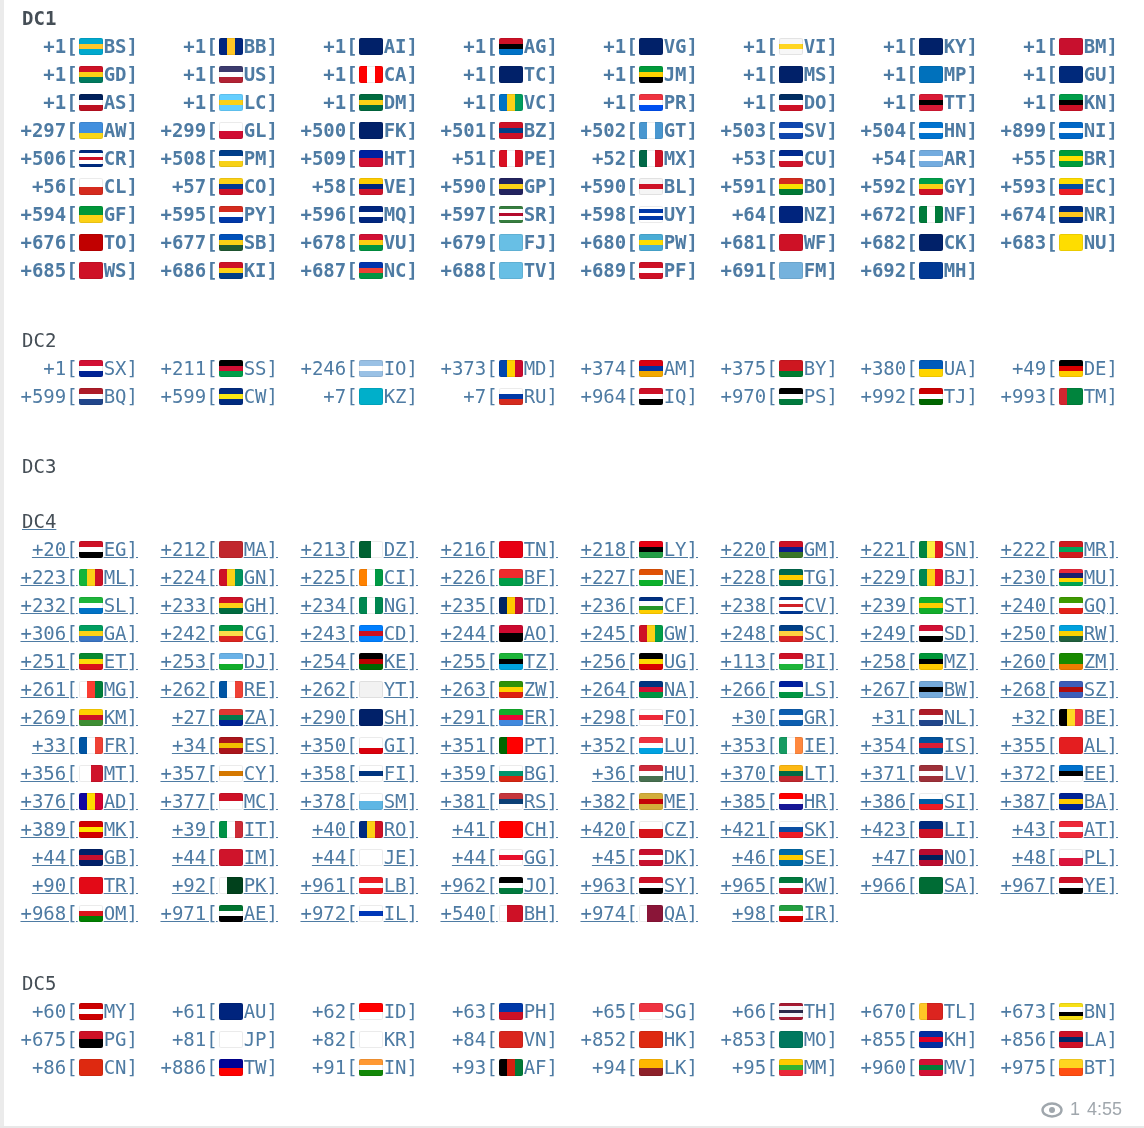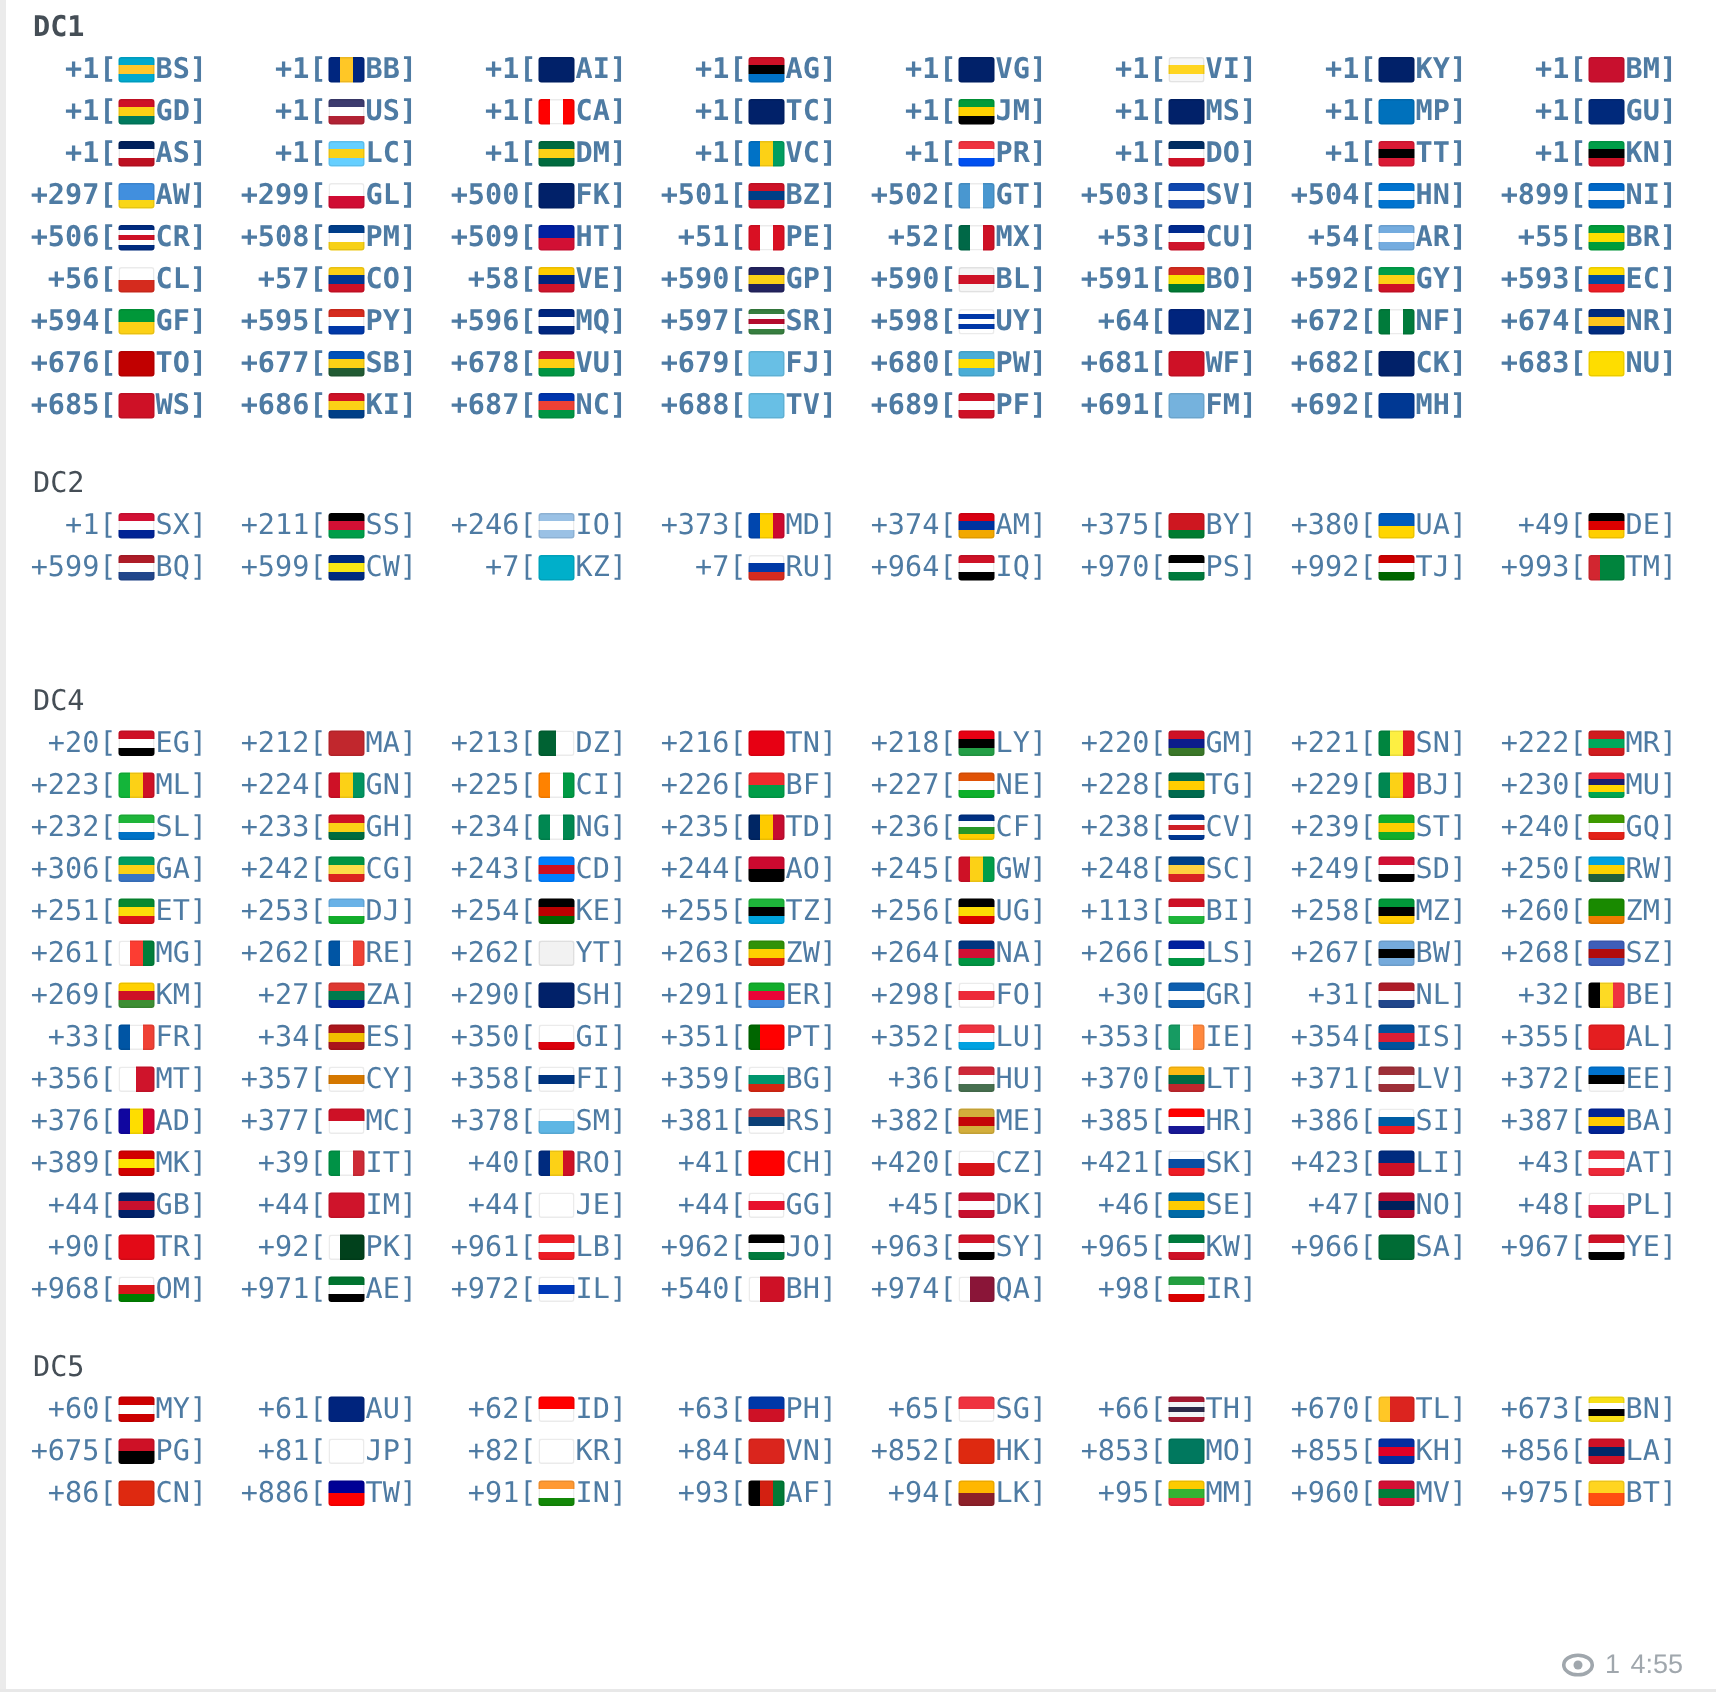--- a/index.html
+++ b/index.html
@@ -2,23 +2,23 @@
 <html><head>
 <meta charset="utf-8">
 <style>
   html,body{margin:0;padding:0;}
   body{width:1144px;height:1128px;overflow:hidden;position:relative;background:#ffffff;
        font-family:"DejaVu Sans Mono","Liberation Mono",monospace;}
   .page{position:absolute;inset:0;}
   .edge-left{position:absolute;left:0;top:0;width:4px;height:100%;background:#ebebeb;}
   .edge-bottom{position:absolute;left:0;bottom:0;width:100%;height:2px;background:#e8e8e8;}
   .code{position:absolute;left:0;top:4px;width:1144px;font-size:19px;line-height:28px;color:#4e7ba3;}
-  .sec{margin-top:24px;}
+  .sec{margin-top:42px;}
   .sec:first-child{margin-top:0;font-weight:bold;}
-  .sec.gap-large{margin-top:61px;}
+  .sec.gap-large{margin-top:27px;text-decoration:underline;}
   .sec-title{color:#454e56;padding-left:22px;height:28px;}
   .row{display:flex;height:28px;}
   .cell{width:140px;box-sizing:border-box;display:flex;justify-content:flex-end;align-items:center;
         padding-right:2px;white-space:nowrap;}
   .flag{width:24px;height:17px;border-radius:2px;margin:0 1px;flex:none;
         box-shadow:inset 0 0 0 1px rgba(0,0,0,0.08);}
   .footer{position:absolute;right:22px;bottom:8px;display:flex;align-items:center;gap:7px;
           color:#a0a7ad;font-family:"Liberation Sans","DejaVu Sans",sans-serif;font-size:18px;}
   .eye{display:flex;align-items:center;}
 </style>
@@ -484,20 +484,23 @@
             <span class="flag" style="background: linear-gradient(rgb(204, 0, 0) 0%, rgb(204, 0, 0) 33.3%, rgb(255, 255, 255) 33.3%, rgb(255, 255, 255) 66.7%, rgb(0, 102, 0) 66.7%, rgb(0, 102, 0) 100%);"></span>
             <span>TJ]</span>
           </div>
           <div class="cell">
             <span>+993[</span>
             <span class="flag" style="background: linear-gradient(to right, rgb(210, 38, 48) 0%, rgb(210, 38, 48) 33.3%, rgb(0, 132, 61) 33.3%, rgb(0, 132, 61) 66.7%, rgb(0, 132, 61) 66.7%, rgb(0, 132, 61) 100%);"></span>
             <span>TM]</span>
           </div>
         </div>
       </div>
+      <div class="sec">
+        <div class="sec-title">DC3</div>
+      </div>
       <div class="sec gap-large">
         <div class="sec-title">DC4</div>
         <div class="row">
           <div class="cell">
             <span>+20[</span>
             <span class="flag" style="background: linear-gradient(rgb(206, 17, 38) 0%, rgb(206, 17, 38) 33.3%, rgb(255, 255, 255) 33.3%, rgb(255, 255, 255) 66.7%, rgb(0, 0, 0) 66.7%, rgb(0, 0, 0) 100%);"></span>
             <span>EG]</span>
           </div>
           <div class="cell">
             <span>+212[</span>

